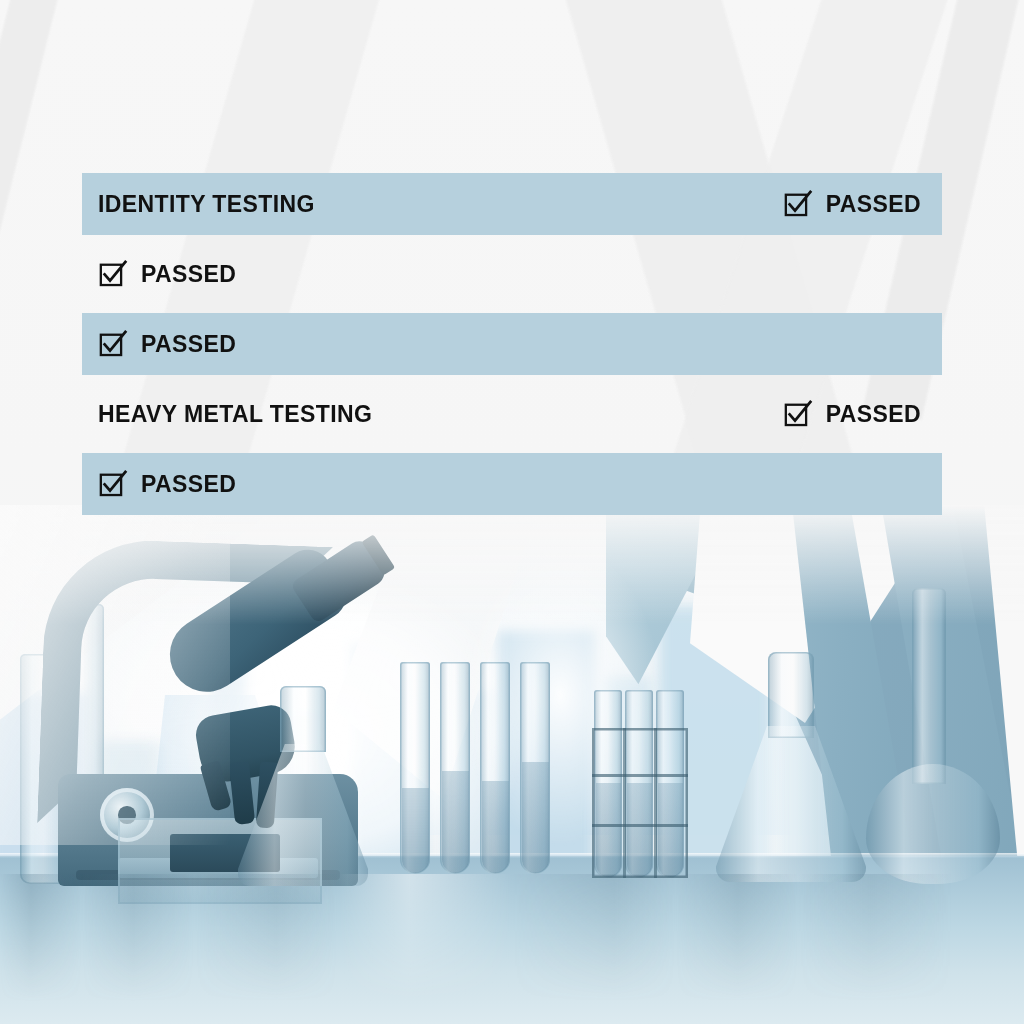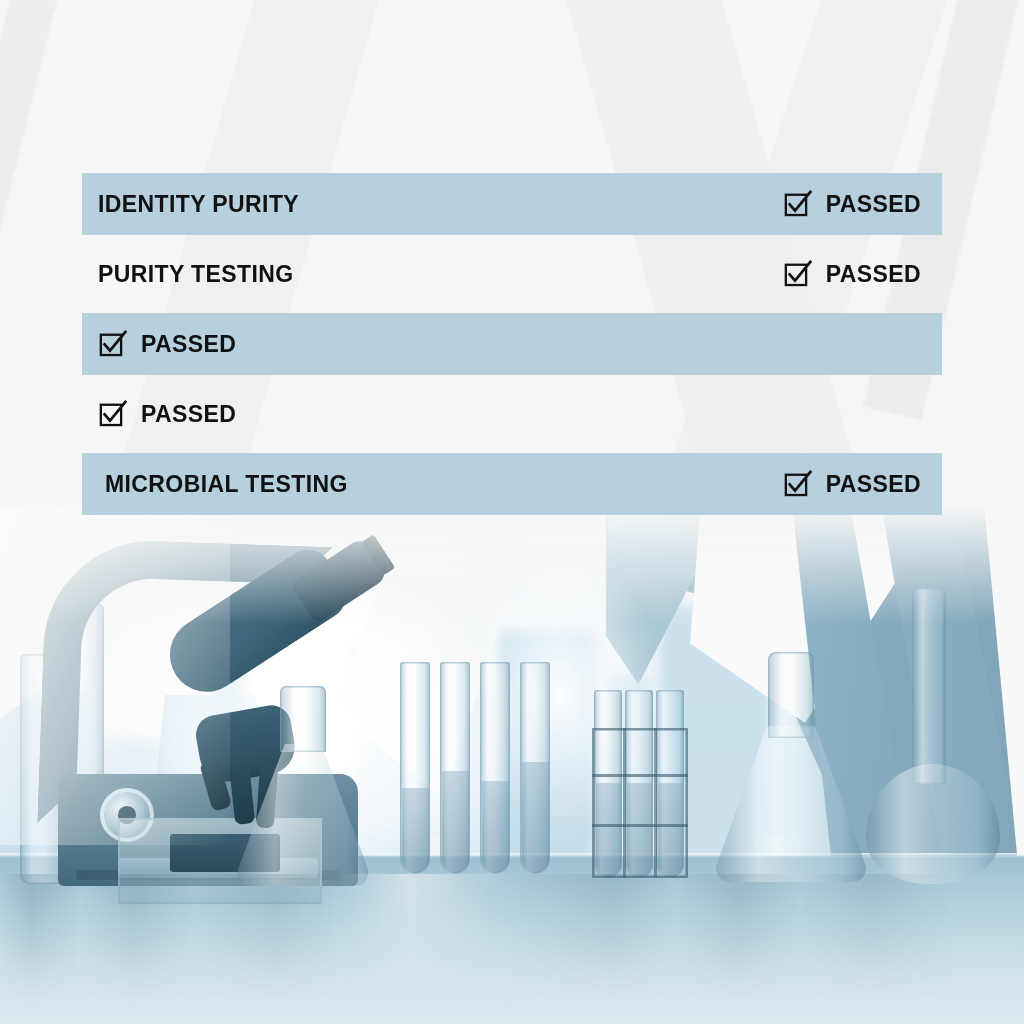--- a/index.html
+++ b/index.html
@@ -410,63 +410,62 @@
   <div class="diag d1 soft"></div>
   <div class="diag d2 soft"></div>
   <div class="diag d3 soft"></div>
   <div class="diag d4 soft"></div>
   <div class="diag d5 soft"></div>
 
 
   <div class="checklist">
 
     <div class="row banded">
-      <span class="row-label">IDENTITY PURITY</span>
+      <span class="row-label">IDENTITY TESTING</span>
       <span class="status">
         <svg class="checkbox-icon" viewBox="0 0 34 34" aria-hidden="true">
           <rect x="3.2" y="6.5" width="23" height="23" fill="none" stroke="#111111" stroke-width="2.6"></rect>
           <path d="M7.5 17.4 L13.6 24.4 L31 3.2" fill="none" stroke="#111111" stroke-width="3.1" stroke-linecap="square" stroke-linejoin="miter"></path>
         </svg>
         <span class="status-label">PASSED</span>
       </span>
     </div>
 
     <div class="row plain">
-      <span class="row-label">PURITY TESTING</span>
       <span class="status">
         <svg class="checkbox-icon" viewBox="0 0 34 34" aria-hidden="true">
           <rect x="3.2" y="6.5" width="23" height="23" fill="none" stroke="#111111" stroke-width="2.6"></rect>
           <path d="M7.5 17.4 L13.6 24.4 L31 3.2" fill="none" stroke="#111111" stroke-width="3.1" stroke-linecap="square" stroke-linejoin="miter"></path>
         </svg>
         <span class="status-label">PASSED</span>
       </span>
     </div>
 
     <div class="row banded">
       <span class="status">
         <svg class="checkbox-icon" viewBox="0 0 34 34" aria-hidden="true">
           <rect x="3.2" y="6.5" width="23" height="23" fill="none" stroke="#111111" stroke-width="2.6"></rect>
           <path d="M7.5 17.4 L13.6 24.4 L31 3.2" fill="none" stroke="#111111" stroke-width="3.1" stroke-linecap="square" stroke-linejoin="miter"></path>
         </svg>
         <span class="status-label">PASSED</span>
       </span>
     </div>
 
     <div class="row plain">
+      <span class="row-label">HEAVY METAL TESTING</span>
       <span class="status">
         <svg class="checkbox-icon" viewBox="0 0 34 34" aria-hidden="true">
           <rect x="3.2" y="6.5" width="23" height="23" fill="none" stroke="#111111" stroke-width="2.6"></rect>
           <path d="M7.5 17.4 L13.6 24.4 L31 3.2" fill="none" stroke="#111111" stroke-width="3.1" stroke-linecap="square" stroke-linejoin="miter"></path>
         </svg>
         <span class="status-label">PASSED</span>
       </span>
     </div>
 
     <div class="row banded indent">
-      <span class="row-label">MICROBIAL TESTING</span>
       <span class="status">
         <svg class="checkbox-icon" viewBox="0 0 34 34" aria-hidden="true">
           <rect x="3.2" y="6.5" width="23" height="23" fill="none" stroke="#111111" stroke-width="2.6"></rect>
           <path d="M7.5 17.4 L13.6 24.4 L31 3.2" fill="none" stroke="#111111" stroke-width="3.1" stroke-linecap="square" stroke-linejoin="miter"></path>
         </svg>
         <span class="status-label">PASSED</span>
       </span>
     </div>
 
   </div>

